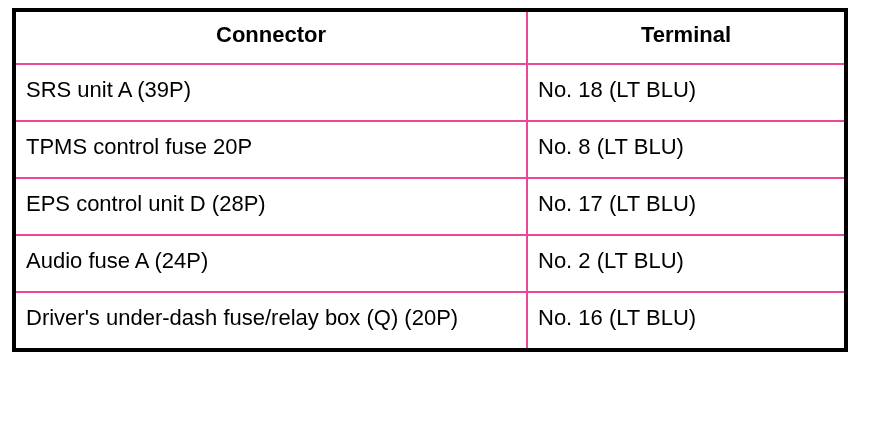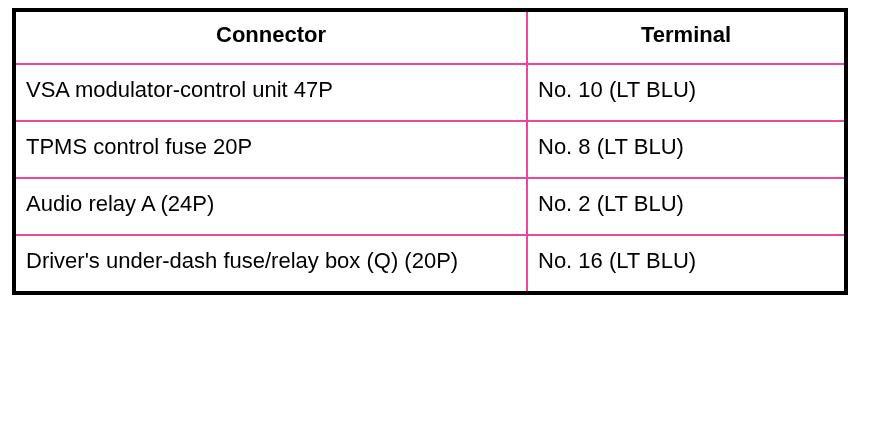--- a/index.html
+++ b/index.html
@@ -54,29 +54,33 @@
     <col>
   </colgroup>
   <thead>
     <tr>
       <th>Connector</th>
       <th>Terminal</th>
     </tr>
   </thead>
   <tbody>
     <tr>
-      <td>VSA modulator-control unit 47P</td>
-      <td>No. 10 (LT BLU)</td>
+      <td>SRS unit A (39P)</td>
+      <td>No. 18 (LT BLU)</td>
     </tr>
     <tr>
       <td>TPMS control fuse 20P</td>
       <td>No. 8 (LT BLU)</td>
     </tr>
     <tr>
-      <td>Audio relay A (24P)</td>
+      <td>EPS control unit D (28P)</td>
+      <td>No. 17 (LT BLU)</td>
+    </tr>
+    <tr>
+      <td>Audio fuse A (24P)</td>
       <td>No. 2 (LT BLU)</td>
     </tr>
     <tr>
       <td>Driver's under-dash fuse/relay box (Q) (20P)</td>
       <td>No. 16 (LT BLU)</td>
     </tr>
   </tbody>
 </table>
 
 </body></html>

